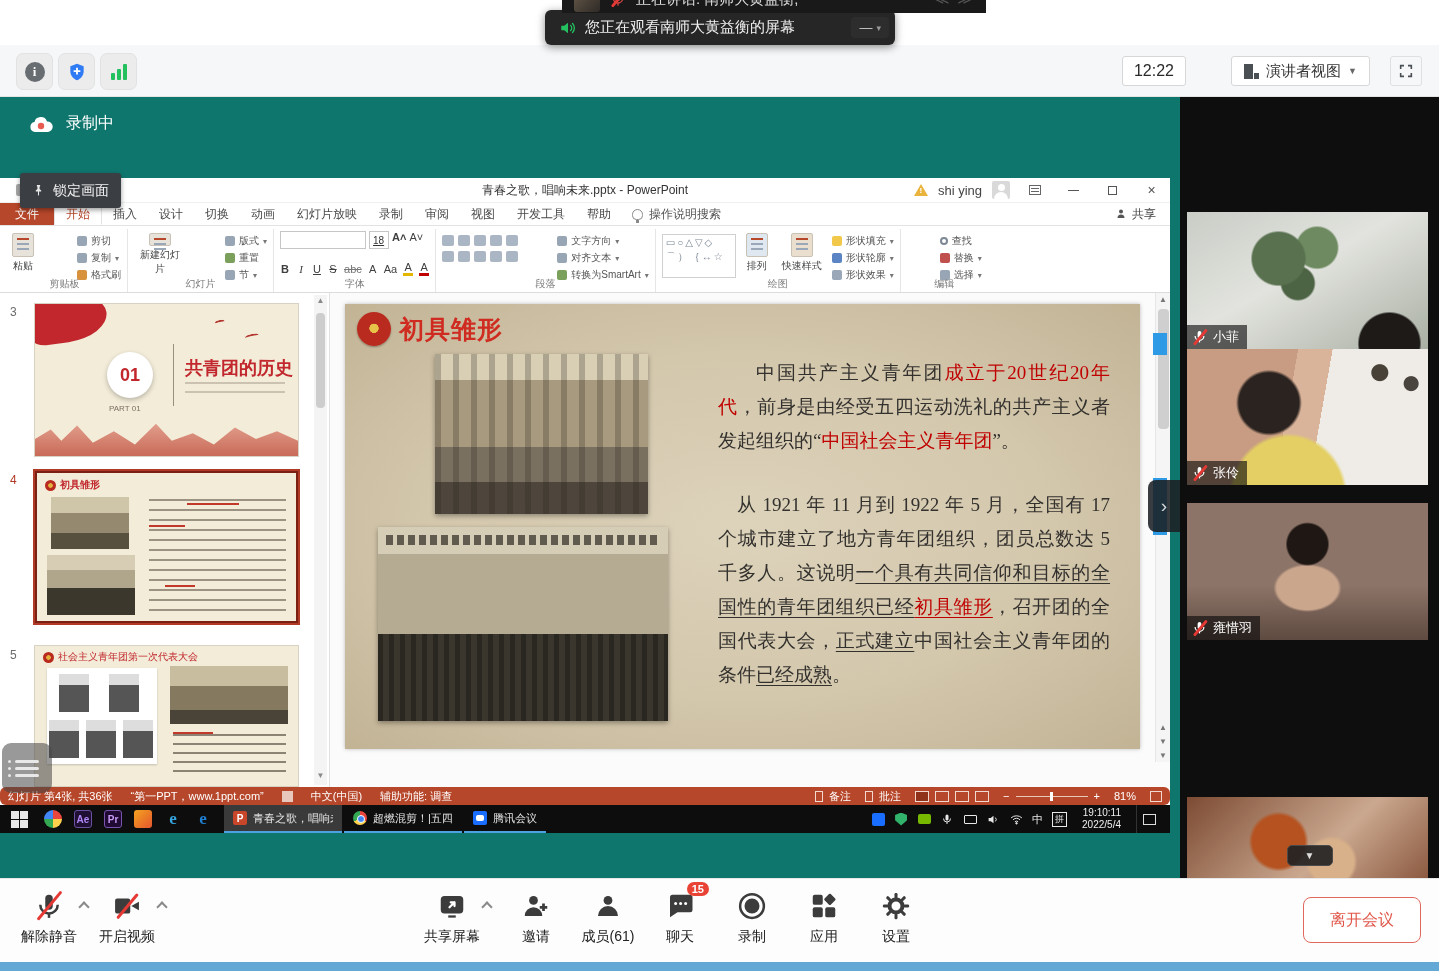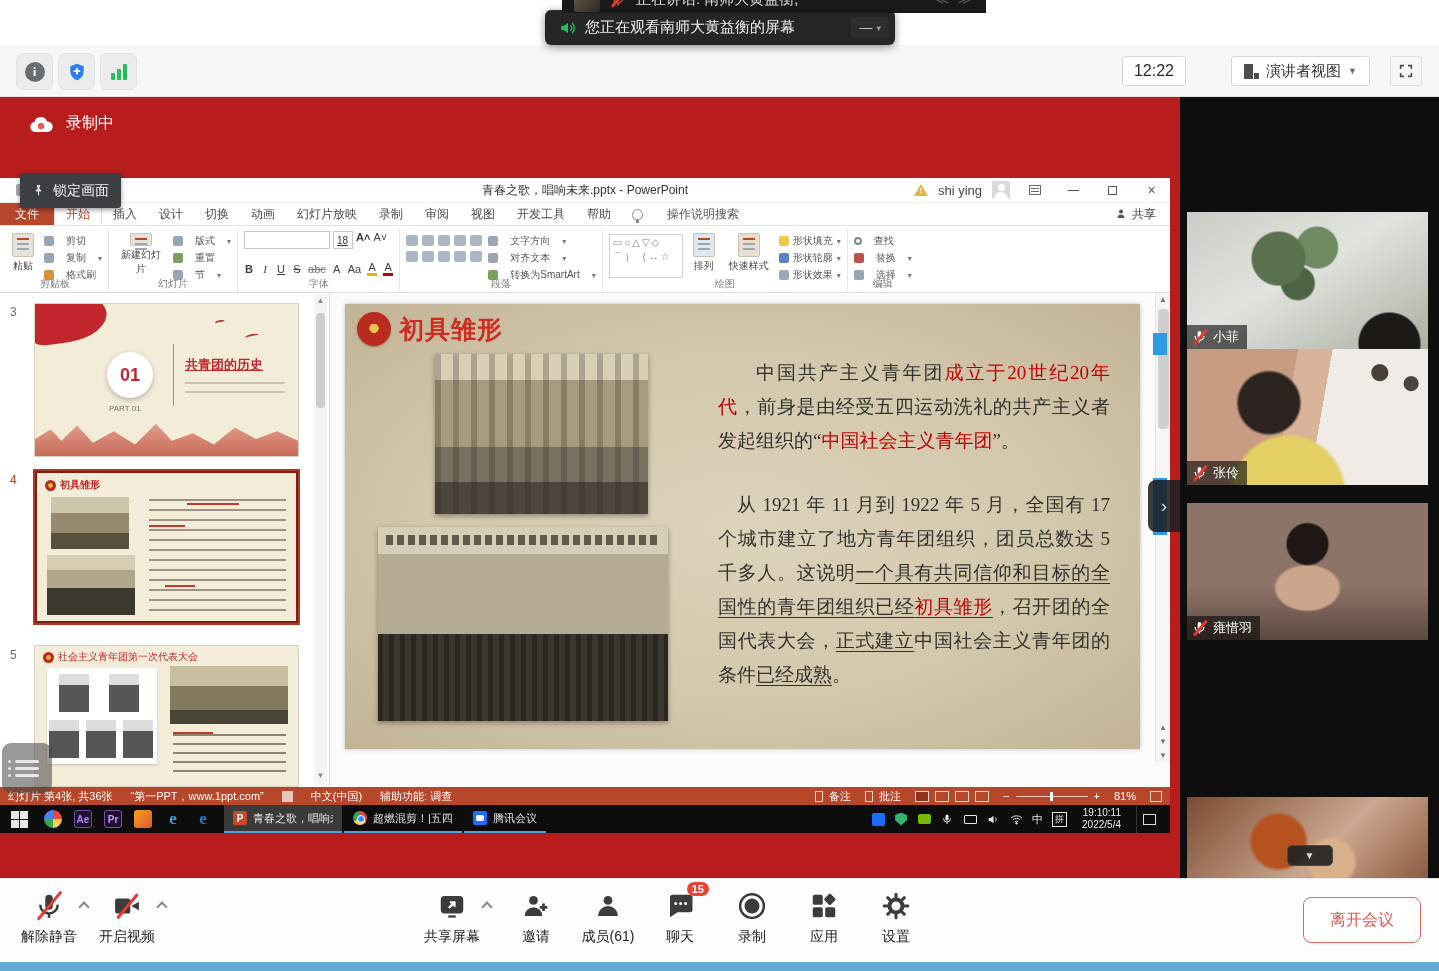--- a/index.html
+++ b/index.html
@@ -29,21 +29,21 @@
   .sigbars i { width:4px; background:#22c15e; border-radius:1px; }
   .timerbox { position:absolute; right:253px; top:11px; height:30px; background:#fff; border:1px solid #d7d7d7; border-radius:3px; display:flex; align-items:center; padding:0 11px; font-size:16px; color:#2a2a2a; }
   .viewbtn { position:absolute; right:69px; top:11px; height:30px; background:#fff; border:1px solid #d7d7d7; border-radius:3px; display:flex; align-items:center; gap:7px; padding:0 12px; font-size:15px; color:#333; cursor:pointer; }
   .ic-layout { position:relative; width:15px; height:15px; }
   .ic-layout b { position:absolute; left:0; top:0; width:9px; height:15px; background:#4a4f54; }
   .ic-layout i { position:absolute; right:0; bottom:0; width:5px; height:6px; background:#4a4f54; }
   .viewbtn .car { font-size:9px; color:#666; }
   .fsbtn { position:absolute; right:17px; top:11px; width:32px; height:30px; border:1px solid #e0e0e0; border-radius:3px; background:#f6f7f8; display:flex; align-items:center; justify-content:center; cursor:pointer; }
 
   
-  .stage { position:absolute; left:0; top:97px; width:1180px; height:781px; background:#b91c1c; overflow:hidden; }
+  .stage { position:absolute; left:0; top:97px; width:1180px; height:781px; background:#0f766e; overflow:hidden; }
   .rec { position:absolute; left:28px; top:16px; display:flex; align-items:center; gap:12px; color:#fff; font-size:16px; }
   .lock-tip { position:absolute; left:20px; top:76px; height:35px; background:#3b3e42; border-radius:3px; color:#f2f2f2; font-size:14px; display:flex; align-items:center; gap:8px; padding:0 12px; z-index:20; box-shadow:0 2px 5px rgba(0,0,0,.4); }
 
   
   .ppt { position:absolute; left:0; top:81px; width:1170px; height:627px; background:#fff; font-size:12px; color:#444; }
   .ppt-title { height:25px; display:flex; align-items:center; position:relative; border-bottom:1px solid #f0f0f0; }
   .qat { display:flex; align-items:center; gap:12px; padding-left:16px; }
   .qat i { width:12px; height:12px; background:#8a8a8a; display:block; border-radius:2px; opacity:.75; }
   .qat i.rd { border-radius:50%; background:transparent; border:2px solid #2b6cb8; width:9px; height:9px; }
   .ppt-title .tt { position:absolute; left:50%; transform:translateX(-50%); font-size:12px; color:#333; white-space:nowrap; }
@@ -59,33 +59,33 @@
   .ic-ribbonopt::before { content:""; position:absolute; left:1px; top:2px; right:1px; height:1px; background:#666; box-shadow:0 3px 0 #666; }
   .ic-min { width:11px; height:1px; background:#555; }
   .ic-rest { width:9px; height:9px; border:1px solid #555; position:relative; background:#fff; }
   .ic-rest::before { content:""; position:absolute; left:2px; top:-4px; width:9px; height:9px; border:1px solid #555; z-index:-1; }
   .ic-x { font-size:14px; color:#555; line-height:1; }
 
   .ppt-tabs { height:23px; display:flex; align-items:stretch; border-bottom:1px solid #e3e3e3; font-size:12px; }
   .tab { padding:0 11px; display:flex; align-items:center; color:#494949; cursor:pointer; }
   .tab-file { background:#b7472a; color:#fff; padding:0 15px; }
   .tab-active { color:#b7472a; background:#fff; border:1px solid #e3e3e3; border-bottom:1px solid #fff; }
-  .tab-search { display:flex; align-items:center; gap:24px; color:#555; padding:0 10px;text-align:right; }
+  .tab-search { display:flex; align-items:center; gap:6px; color:#555; padding:0 10px;text-align:right; }
   .bulb { width:11px; height:11px; border:1.5px solid #8a8a8a; border-radius:50% 50% 40% 40%; position:relative; }
   .bulb::after { content:""; position:absolute; left:3px; bottom:-4px; width:3px; height:3px; background:#8a8a8a; }
   .tabs-share { margin-left:auto; display:flex; align-items:center; gap:5px; padding:0 14px; color:#444; cursor:pointer; }
 
   .ppt-ribbon { height:67px; display:flex; padding:3px 2px 0 2px; border-bottom:1px solid #dcdcdc; background:#fff; }
   .rgroup { position:relative; border-right:1px solid #e6e6e6; padding:2px 6px 14px 6px; display:flex; gap:6px; }
   .rg-label { position:absolute; bottom:1px; left:0; right:0; text-align:center; font-size:10px; color:#7a7a7a; }
   .bigbtn { display:flex; flex-direction:column; align-items:center; justify-content:flex-start; gap:2px; padding:2px 4px; cursor:pointer; font-size:10px; color:#444; text-align:center; }
   .bigbtn .glyph { width:22px; height:24px; background:#e8e3da; border:1px solid #c9c2b4; border-radius:2px; position:relative; }
   .bigbtn .glyph::after { content:""; position:absolute; left:4px; top:4px; right:4px; height:2px; background:#b7472a; box-shadow:0 5px 0 #9aa7b8, 0 10px 0 #9aa7b8; }
   .smcol { display:flex; flex-direction:column; justify-content:flex-start; gap:3px; padding-top:3px; }
-  .smbtn { display:flex; align-items:center; gap:12px; font-size:10px; color:#555; cursor:pointer; white-space:nowrap; }
+  .smbtn { display:flex; align-items:center; gap:4px; font-size:10px; color:#555; cursor:pointer; white-space:nowrap;margin-left:33px; }
   .mi { width:10px; height:10px; background:#98a5b5; border-radius:2px; flex:0 0 auto; }
   .mi.or { background:#d8923e; } .mi.rd { background:#c0504d; } .mi.gr { background:#7ba05b; }
   .car { font-size:8px; color:#777; }
   .fontrow { display:flex; gap:3px; }
   .fontrow input { height:18px; border:1px solid #c6c6c6; font-size:10px; padding:0 3px; color:#333; background:#fff; }
   .f-name { width:86px; } .f-size { width:20px;text-decoration:underline; }
   .fbrow { display:flex; gap:6px; margin-top:6px; align-items:center; }
   .fb { font-size:11px; color:#3f3f3f; cursor:pointer; min-width:10px; text-align:center; }
   .fb-0{font-weight:bold;} .fb-1{font-style:italic;font-family:"Liberation Serif",serif;} .fb-2{text-decoration:underline;} .fb-3{text-decoration:line-through;} .fb-4{text-decoration:line-through;color:#777;}
   .fb-7{border-bottom:3px solid #e3b600;} .fb-8{border-bottom:3px solid #c00000;}
@@ -105,21 +105,21 @@
   .tp-scroll { position:absolute; right:2px; top:2px; width:13px; bottom:2px; background:#f4f4f4; }
   .tp-scroll .arr { position:absolute; left:0; right:0; height:13px; text-align:center; font-size:8px; color:#888; }
   .tp-scroll .thumbbar { position:absolute; left:2px; top:18px; width:9px; height:95px; background:#cdcdcd; border-radius:4px; }
 
   
   .s3 { height:152px; top:11px; }
   .s3 .flag { position:absolute; left:-6px; top:-8px; width:78px; height:46px; background:#c1272d; border-radius:0 70% 80% 30%; transform:rotate(-8deg); }
   .s3 .circ { position:absolute; left:72px; top:48px; width:46px; height:46px; border-radius:50%; background:#fff; box-shadow:0 2px 5px rgba(0,0,0,.25); color:#c1272d; font-weight:bold; font-size:18px; display:flex; align-items:center; justify-content:center; }
   .s3 .part { position:absolute; left:74px; top:100px; font-size:8px; color:#7c6f63; }
   .s3 .vline { position:absolute; left:138px; top:40px; width:1px; height:62px; background:#9a8f80; }
-  .s3 .t { position:absolute; left:150px; top:52px; font-size:13px; font-weight:bold; color:#c1272d; white-space:nowrap;text-decoration:underline; }
+  .s3 .t { position:absolute; left:150px; top:52px; font-size:18px; font-weight:bold; color:#c1272d; white-space:nowrap; }
   .s3 .subs { position:absolute; left:150px; top:78px; width:100px; height:16px; background:repeating-linear-gradient(180deg,#b0a697 0 2px,transparent 2px 9px); opacity:.6; }
   .s3 .sky { position:absolute; left:0; right:0; bottom:0; height:38px; background:linear-gradient(180deg,#e6a795,#c96a58); clip-path:polygon(0 55%,6% 30%,10% 60%,16% 20%,22% 65%,30% 35%,38% 70%,46% 15%,52% 60%,60% 40%,68% 70%,76% 25%,84% 55%,92% 35%,100% 60%,100% 100%,0 100%); }
   .s3 .bird { position:absolute; width:10px; height:5px; border-top:2px solid #b3372f; border-radius:50%; transform:rotate(-12deg); }
 
   
   .s4 { height:152px; top:178px; border:2px solid #7c2014; }
   .s4 .hd { position:absolute; left:8px; top:5px; display:flex; align-items:center; gap:4px; }
   .s4 .emb { width:11px; height:11px; border-radius:50%; background:radial-gradient(circle,#e2b23c 0 28%,#b92b1e 30% 100%); }
   .s4 .t { font-size:10px; color:#c1272d; font-weight:bold; }
   .s4 .pa { position:absolute; left:14px; top:24px; width:78px; height:52px; background:linear-gradient(180deg,#cfc5a8 0 30%,#958a70 30% 70%,#57503f 70%); }
@@ -157,21 +157,21 @@
   .slide-text p:first-child { text-indent:2em; }
   .slide-text p:last-child { text-indent:1em; }
   .red { color:#c00000; }
   .ul { text-decoration:underline; text-underline-offset:4px; }
 
   .cv-scroll { position:absolute; right:0; top:0; width:15px; bottom:25px; background:#f5f5f5; border-left:1px solid #e6e6e6; }
   .cv-scroll .arr { position:absolute; left:0; right:0; text-align:center; font-size:8px; color:#777; }
   .cv-scroll .tb { position:absolute; left:2px; width:11px; background:#cfcfcf; border-radius:4px; }
   .notes { position:absolute; left:0; right:0; bottom:0; height:25px; border-top:1px solid #ddd; background:#fff; display:flex; align-items:center; padding-left:14px; font-size:12px; color:#9b9b9b; }
 
-  .ppt-status { height:18px; background:#b7472a; color:#fff; display:flex; align-items:center; font-size:11px; padding:0 8px; gap:18px; }
+  .ppt-status { height:18px; background:#b7472a; color:#fff; display:flex; align-items:center; font-size:11px; padding:0 8px; gap:18px;border-radius:6px; }
   .ppt-status .grp { display:flex; align-items:center; gap:6px; white-space:nowrap; }
   .st-right { margin-left:auto; display:flex; align-items:center; gap:14px; }
   .vico { width:14px; height:11px; border:1px solid #f2d9cf; display:inline-block; }
   .vico.on { background:#8f3219; }
   .zoomtrack { width:72px; height:1px; background:#eac9bd; position:relative; }
   .zoomtrack i { position:absolute; left:34px; top:-4px; width:3px; height:9px; background:#fff; }
 
   
   .taskbar { position:absolute; left:0; top:708px; width:1170px; height:28px; background:#0d0d0d; display:flex; align-items:center; }
   .tk-start { width:38px; height:28px; display:flex; align-items:center; justify-content:center; cursor:pointer; }

